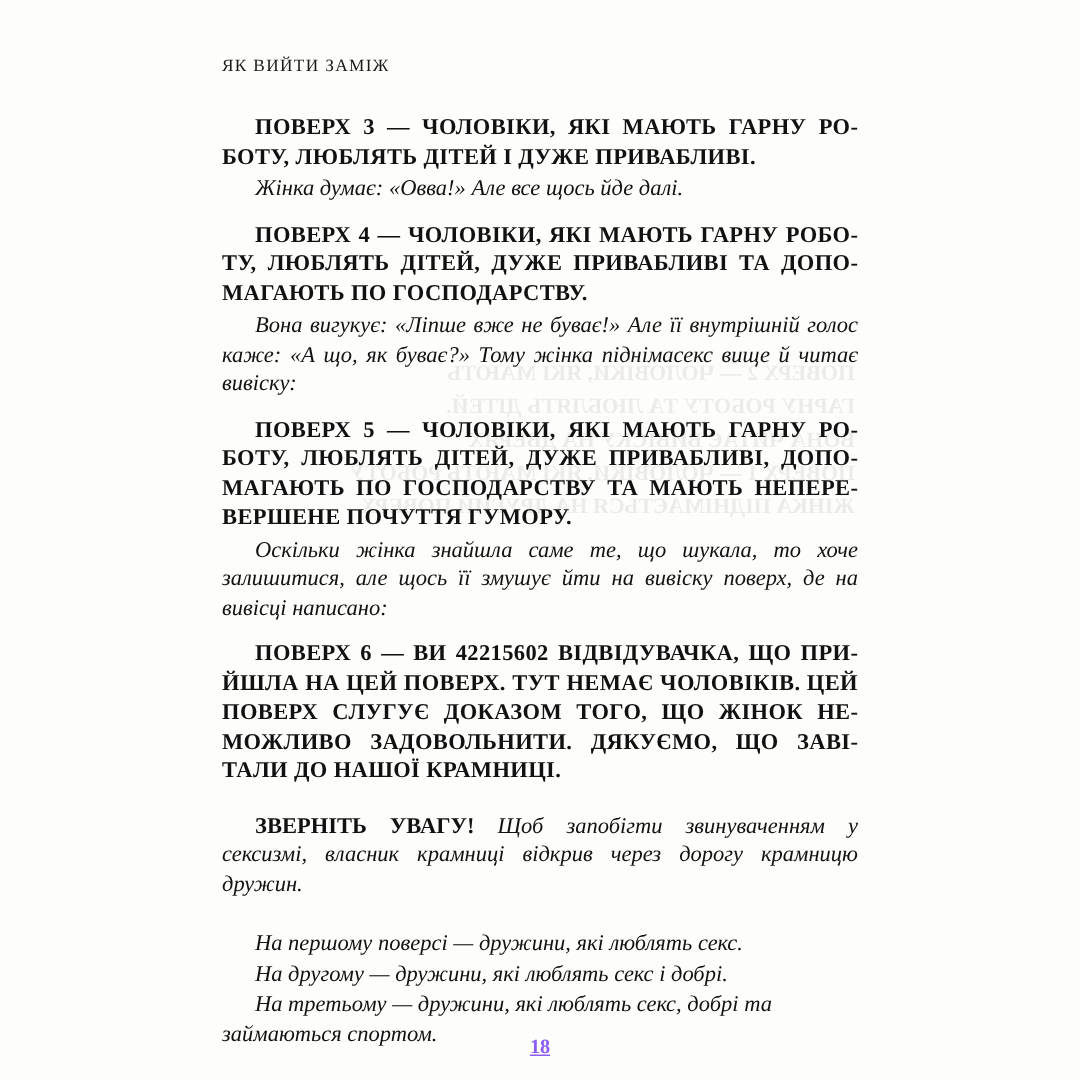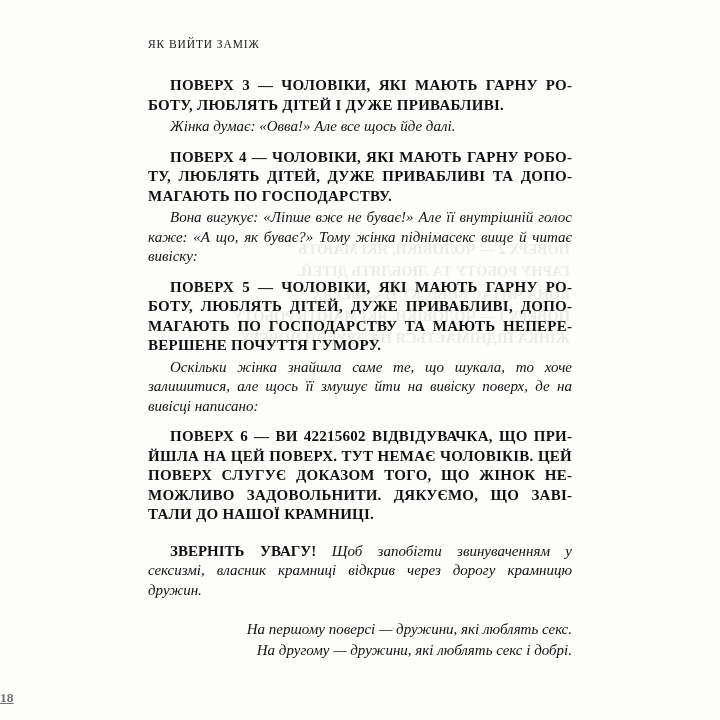--- a/index.html
+++ b/index.html
@@ -64,31 +64,31 @@
   }
   .spacer-list {
     margin-top: 20px;
   }
   .para.listline {
     font-style: italic;
     text-indent: 22px;
     font-size: 15.0px;
     margin-top: 0;
     margin-bottom: 1px;
-    text-align: right;
+    text-align: left;
   }
   .folio {
     position: absolute;
     left: 0;
     right: 0;
     top: 690px;
-    text-align: left;
+    text-align: center;
     font-size: 13.5px;
     font-weight: bold;
-    color: #737373;
+    color: #8b5cf6;
     text-decoration: underline;
   }
   
   .bleed {
     position: absolute;
     left: 150px;
     top: 240px;
     width: 420px;
     opacity: 0.085;
     transform: scaleX(-1);
@@ -128,18 +128,19 @@
     <p class="para caps">ПОВЕРХ 5 — ЧОЛОВІКИ, ЯКІ МАЮТЬ ГАРНУ РО­БОТУ, ЛЮБЛЯТЬ ДІТЕЙ, ДУЖЕ ПРИВАБЛИВІ, ДОПО­МАГАЮТЬ ПО ГОСПОДАРСТВУ ТА МАЮТЬ НЕПЕРЕ­ВЕРШЕНЕ ПОЧУТТЯ ГУМОРУ.</p>
     <p class="para italic tight">Оскільки жінка знайшла саме те, що шукала, то хоче залишитися, але щось її змушує йти на вивіску поверх, де на вивісці написано:</p>
 
     <p class="para caps">ПОВЕРХ 6 — ВИ 42215602 ВІДВІДУВАЧКА, ЩО ПРИ­ЙШЛА НА ЦЕЙ ПОВЕРХ. ТУТ НЕМАЄ ЧОЛОВІКІВ. ЦЕЙ ПОВЕРХ СЛУГУЄ ДОКАЗОМ ТОГО, ЩО ЖІНОК НЕ­МОЖЛИВО ЗАДОВОЛЬНИТИ. ДЯКУЄМО, ЩО ЗАВІ­ТАЛИ ДО НАШОЇ КРАМНИЦІ.</p>
 
     <p class="para italic"><span class="note-lead" style="font-style:normal;font-weight:bold;text-transform:uppercase;">ЗВЕРНІТЬ УВАГУ!</span><span> Щоб запобігти звинуваченням у сексизмі, власник крамниці відкрив через дорогу крам­ницю дружин.</span></p>
 
     <div class="spacer-list">
       <p class="para listline">На першому поверсі — дружини, які люблять секс.</p>
       <p class="para listline">На другому — дружини, які люблять секс і добрі.</p>
+      <p class="para listline">На третьому — дружини, які люблять секс, добрі та займаються спортом.</p>
     </div>
 
   </div>
 
   <div class="folio">18</div>
 </div>
 
 </body></html>

